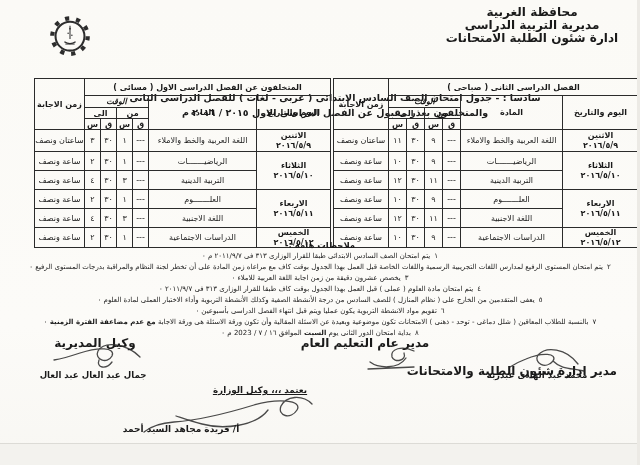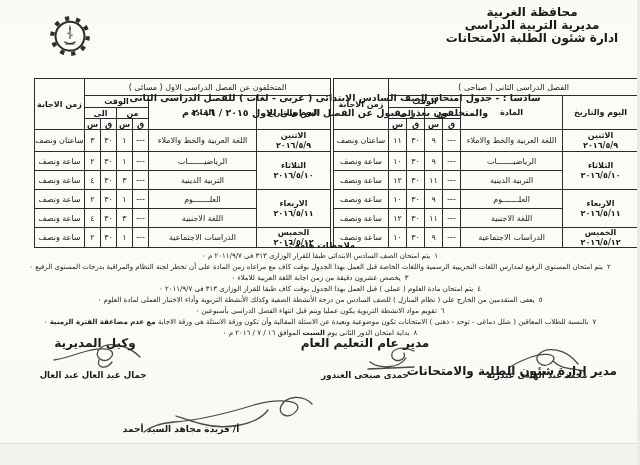--- a/index.html
+++ b/index.html
@@ -20,23 +20,23 @@
 
   
   .main-title{position:absolute;top:46px;left:40px;right:10px;text-align:center;direction:rtl;margin-top:44px;}
   .main-title div{font-weight:bold;font-size:9.5px;line-height:15px;white-space:nowrap;}
 
   
   table.sched{position:absolute;top:78px;border-collapse:collapse;table-layout:fixed;direction:rtl;}
   table.sched td{border:1px solid #2b2b2b;text-align:center;vertical-align:middle;padding:0;font-size:8px;overflow:hidden;}
   .tbl-evening{left:34px;width:296px;}
   .tbl-morning{left:333px;width:305px;}
-  td.t-title{font-weight:normal;font-size:8.4px;height:16px;}
+  td.t-title{font-weight:bold;font-size:8.4px;height:16px;}
   td.t-colhead{font-weight:bold;font-size:8px;}
-  td.t-time{font-weight:bold;font-size:7.5px;height:11px;}
+  td.t-time{font-weight:bold;font-size:7.5px;height:11px;font-style:italic;}
   td.t-fromto{font-weight:bold;font-size:7.5px;height:10px;margin-top:16px;}
   td.t-hm{font-weight:bold;font-size:7px;height:10px;}
   td.duration-head{font-weight:bold;font-size:7.8px;}
   tbody tr{height:19px;}
   tbody tr.first{height:22px;}
   td.day-cell{font-weight:bold;font-size:7.8px;line-height:9.5px;}
   td.day-cell .date{direction:ltr;}
   td.subject-cell{font-size:7.6px;}
   td.num-cell{font-size:7.8px;}
   td.duration-cell{font-size:7px;}
@@ -284,42 +284,42 @@
   <div class="notes">
     <div class="notes-heading">ملاحظات هامة :-</div>
     <div id="notes-list">
         <div class="note-line"><span class="note-num">١</span><span>يتم امتحان الصف السادس الابتدائى طبقا للقرار الوزارى ٣١٣ فى ٢٠١١/٩/٧ م ٠</span></div>
         <div class="note-line"><span class="note-num">٢</span><span>يتم امتحان المستوى الرفيع لمدارس اللغات التجريبية الرسمية واللغات الخاصة قبل العمل بهذا الجدول بوقت كاف مع مراعاه زمن المادة على أن تخطر لجنة النظام والمراقبة بدرجات المستوى الرفيع ٠</span></div>
         <div class="note-line"><span class="note-num">٣</span><span>يخصص عشرون دقيقة من زمن اجابة اللغة العربية للاملاء ٠</span></div>
         <div class="note-line"><span class="note-num">٤</span><span>يتم امتحان مادة العلوم ( عملى ) قبل العمل بهذا الجدول بوقت كاف طبقا للقرار الوزارى ٣١٣ فى ٢٠١١/٩/٧ ٠</span></div>
         <div class="note-line"><span class="note-num">٥</span><span>يعفى المتقدمين من الخارج على ( نظام المنازل ) للصف السادس من درجة الأنشطة الصفية وكذلك الأنشطة التربوية وأداء الاختبار العملى لمادة العلوم ٠</span></div>
         <div class="note-line"><span class="note-num">٦</span><span>تقويم مواد الانشطة التربوية يكون عمليا ويتم قبل انتهاء الفصل الدراسى بأسبوعين ٠</span></div>
         <div class="note-line"><span class="note-num">٧</span><span>بالنسبة للطلاب المعاقين ( شلل دماغى - توحد - ذهنى ) الامتحانات تكون موضوعية وبعيدة عن الاسئلة المقالية وأن تكون ورقة الاسئلة هى ورقة الاجابة </span><b>مع عدم مضاعفة الفترة الزمنية</b><span> ٠</span></div>
-        <div class="note-line"><span class="note-num">٨</span><span>بداية امتحان الدور الثانى يوم </span><b>السبت</b><span> الموافق ١٦ / ٧ / ٢٠١٦ م ٠</span></div>
+        <div class="note-line"><span class="note-num">٨</span><span>بداية امتحان الدور الثانى يوم </span><b>السبت</b><span> الموافق ١٦ / ٧ / 2023 م ٠</span></div>
       </div>
   </div>
 
   <div class="sig sig-title" style="top:336px;left:421px;width:196px;margin-top:28px;">مدير ادارة شئون الطلبة والامتحانات</div>
   <div class="sig sig-title" style="top:336px;left:300px;width:130px;">مدير عام التعليم العام</div>
   <div class="sig sig-title" style="top:336px;left:50px;width:90px;">وكيل المديرية</div>
 
   <svg class="scribble" style="top:344px;left:508px;width:80px;height:30px;" viewBox="0 0 80 30">
     <path d="M70,20 C58,4 38,2 30,11 C25,19 38,26 45,17 C50,9 34,8 18,15 C10,18 5,21 2,23 M45,17 C54,26 64,24 76,27"></path>
   </svg>
   <svg class="scribble" style="top:344px;left:360px;width:64px;height:30px;" viewBox="0 0 64 30">
     <path d="M54,7 C42,1 30,5 32,13 C34,19 47,17 44,9 M46,14 C38,26 18,24 10,18 M54,23 L8,25"></path>
   </svg>
   <svg class="scribble" style="top:340px;left:52px;width:92px;height:32px;" viewBox="0 0 92 32">
     <path d="M88,17 C74,3 52,1 46,11 C42,19 55,25 60,16 C64,7 46,7 28,13 C16,17 8,19 2,20 M60,22 C54,30 44,28 47,20"></path>
   </svg>
 
   <div class="sig sig-name" style="top:370px;left:462px;width:150px;">محمد عبد الهادى عبدربه</div>
-  <div class="sig sig-name" style="top:370px;left:298px;width:134px;">حمدى صبحى الغندور</div>
   <div class="sig sig-name" style="top:370px;left:18px;width:150px;">جمال عبد العال عبد العال</div>
 
+  <div class="sig sig-approve" style="top:385px;left:180px;width:160px;">يعتمد ،،، وكيل الوزارة</div>
 
   <svg class="scribble" style="top:392px;left:140px;width:180px;height:42px;" viewBox="0 0 180 42">
     <path d="M172,12 C162,2 146,4 141,14 C137,24 151,28 157,18 C163,8 138,6 114,13 C88,21 60,28 34,30 C20,31 10,35 4,40 M128,18 C116,34 84,38 62,32 C50,29 42,26 36,24"></path>
   </svg>
   <div class="sig sig-name" style="top:424px;left:96px;width:170px;font-size:9px;">أ/ فريدة مجاهد السيد أحمد</div>
 
   <div class="scan-strip"></div>
   <div class="scan-edge-right"></div>
 </div>
 

